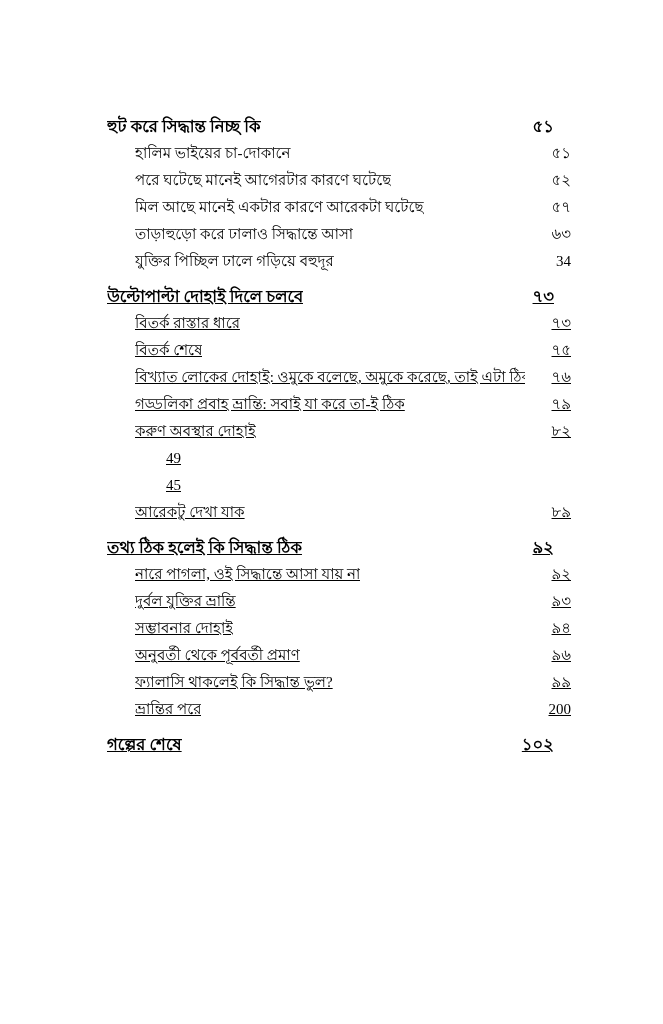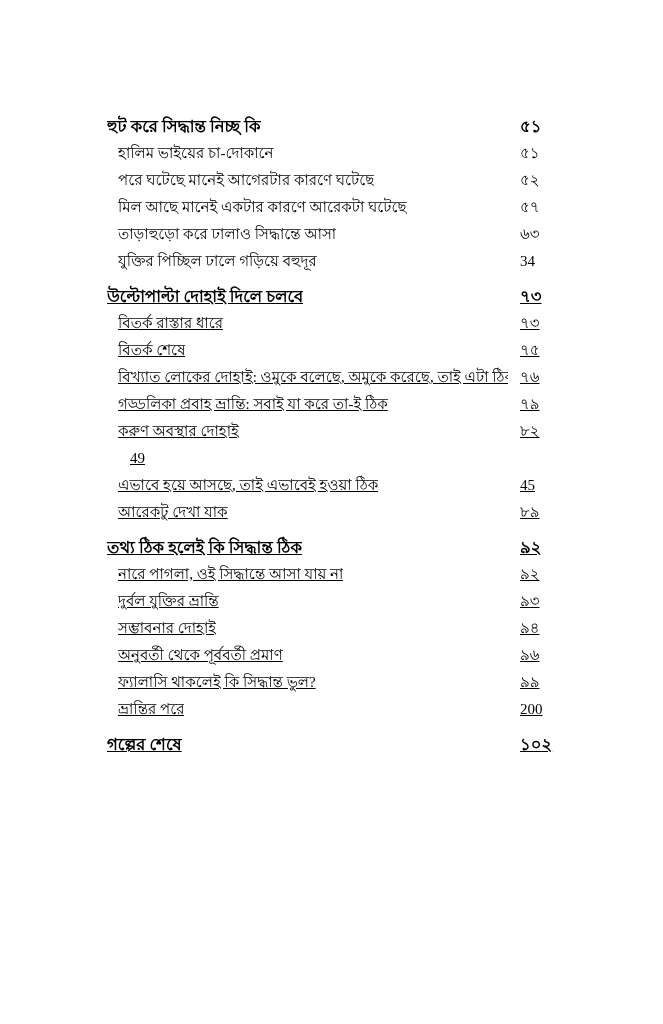--- a/index.html
+++ b/index.html
@@ -43,40 +43,41 @@
     white-space: nowrap;
   }
 
   .toc-row .entry-title {
     flex: 0 1 auto;
     overflow: hidden;
   }
 
   .toc-row .entry-page {
     flex: 0 0 auto;
+    text-align: right;
     min-width: 34px;
     margin-left: 12px;
   }
 
   
   .toc-row.chapter {
     font-weight: bold;
     font-size: 16.5px;
     margin-left: 0;
     gap: 19px;
   }
   .toc-row.chapter .entry-page {
     font-weight: bold;
   }
 
   
   .toc-row.sub {
     font-weight: normal;
     font-size: 15px;
-    margin-left: 11px;
+    margin-left: 28px;
     width: calc(100% - 11px);
   }
 
   
   .toc-group + .toc-group {
     margin-top: 8px;
     text-decoration: underline;
   }
 </style>
 </head>
@@ -132,21 +133,20 @@
           <span class="entry-page">৭৯</span>
         </div>
         <div class="toc-row sub">
           <span class="entry-title">করুণ অবস্থার দোহাই</span>
           <span class="entry-page">৮২</span>
         </div>
         <div class="toc-row sub">
           <span class="entry-page">49</span>
         </div>
         <div class="toc-row sub">
-          <span class="entry-title">এভাবে হয়ে আসছে, তাই এভাবেই হওয়া ঠিক</span>
           <span class="entry-page">45</span>
         </div>
         <div class="toc-row sub">
           <span class="entry-title">আরেকটু দেখা যাক</span>
           <span class="entry-page">৮৯</span>
         </div>
       </div>
       <div class="toc-group">
         <div class="toc-row chapter">
           <span class="entry-title">তথ্য ঠিক হলেই কি সিদ্ধান্ত ঠিক</span>

